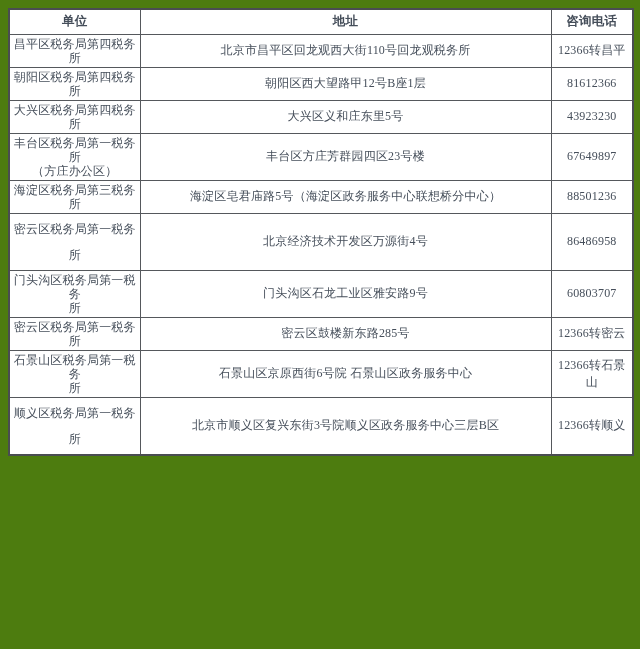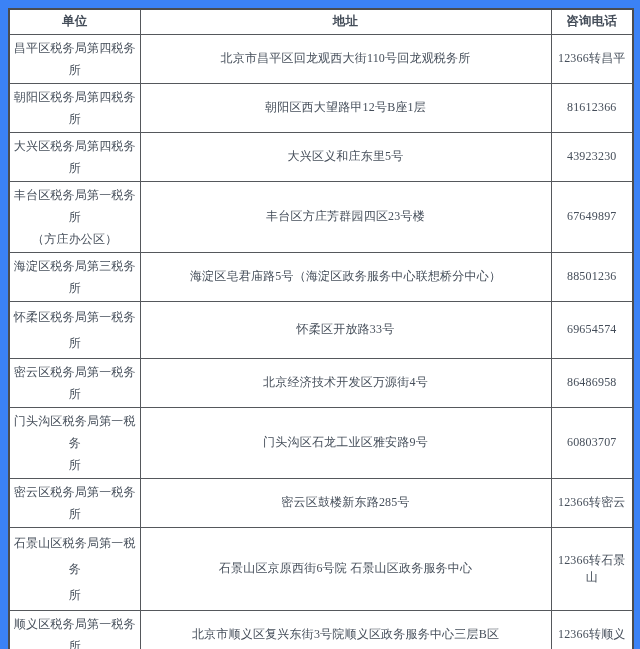--- a/index.html
+++ b/index.html
@@ -6,21 +6,21 @@
     margin: 0;
     padding: 0;
     width: 640px;
     height: 649px;
     background: #f9f9f9;
     font-family: "Liberation Serif", "DejaVu Serif", serif;
   }
   .page {
     width: 640px;
     height: 649px;
-    background: #3b82f6;
+    background: #4d7c0f;
     box-sizing: border-box;
     padding: 8px 8px 0 8px;
   }
   table.tax-table {
     border-collapse: collapse;
     table-layout: fixed;
     width: 624px;
     background: #ffffff;
     border: 2px solid #4a4d51;
     color: #454e5a;
@@ -36,21 +36,21 @@
     letter-spacing: 0.2px;
   }
   table.tax-table thead tr { height: 25px; }
   table.tax-table th {
     font-weight: bold;
     font-size: 12.5px;
   }
   table.tax-table tbody tr { height: 28px; }
   td.col-unit {
     white-space: pre-line;
-    line-height: 22px;
+    line-height: 14px;
   }
   
   tbody tr:nth-child(6),
   tbody tr:nth-child(10),
   tbody tr:nth-child(13) { height: 58px; }
   tbody tr:nth-child(6) td.col-unit,
   tbody tr:nth-child(10) td.col-unit,
   tbody tr:nth-child(13) td.col-unit { line-height: 26px; }
   
   tbody tr:nth-child(17) td.col-unit,
@@ -100,25 +100,20 @@
 （方庄办公区）</td>
           <td class="col-address">丰台区方庄芳群园四区23号楼</td>
           <td class="col-phone">67649897</td>
         </tr>
         <tr>
           <td class="col-unit">海淀区税务局第三税务所</td>
           <td class="col-address">海淀区皂君庙路5号（海淀区政务服务中心联想桥分中心）</td>
           <td class="col-phone">88501236</td>
         </tr>
         <tr>
-          <td class="col-unit">怀柔区税务局第一税务所</td>
-          <td class="col-address">怀柔区开放路33号</td>
-          <td class="col-phone">69654574</td>
-        </tr>
-        <tr>
           <td class="col-unit">密云区税务局第一税务所</td>
           <td class="col-address">北京经济技术开发区万源街4号</td>
           <td class="col-phone">86486958</td>
         </tr>
         <tr>
           <td class="col-unit">门头沟区税务局第一税务
 所</td>
           <td class="col-address">门头沟区石龙工业区雅安路9号</td>
           <td class="col-phone">60803707</td>
         </tr>

